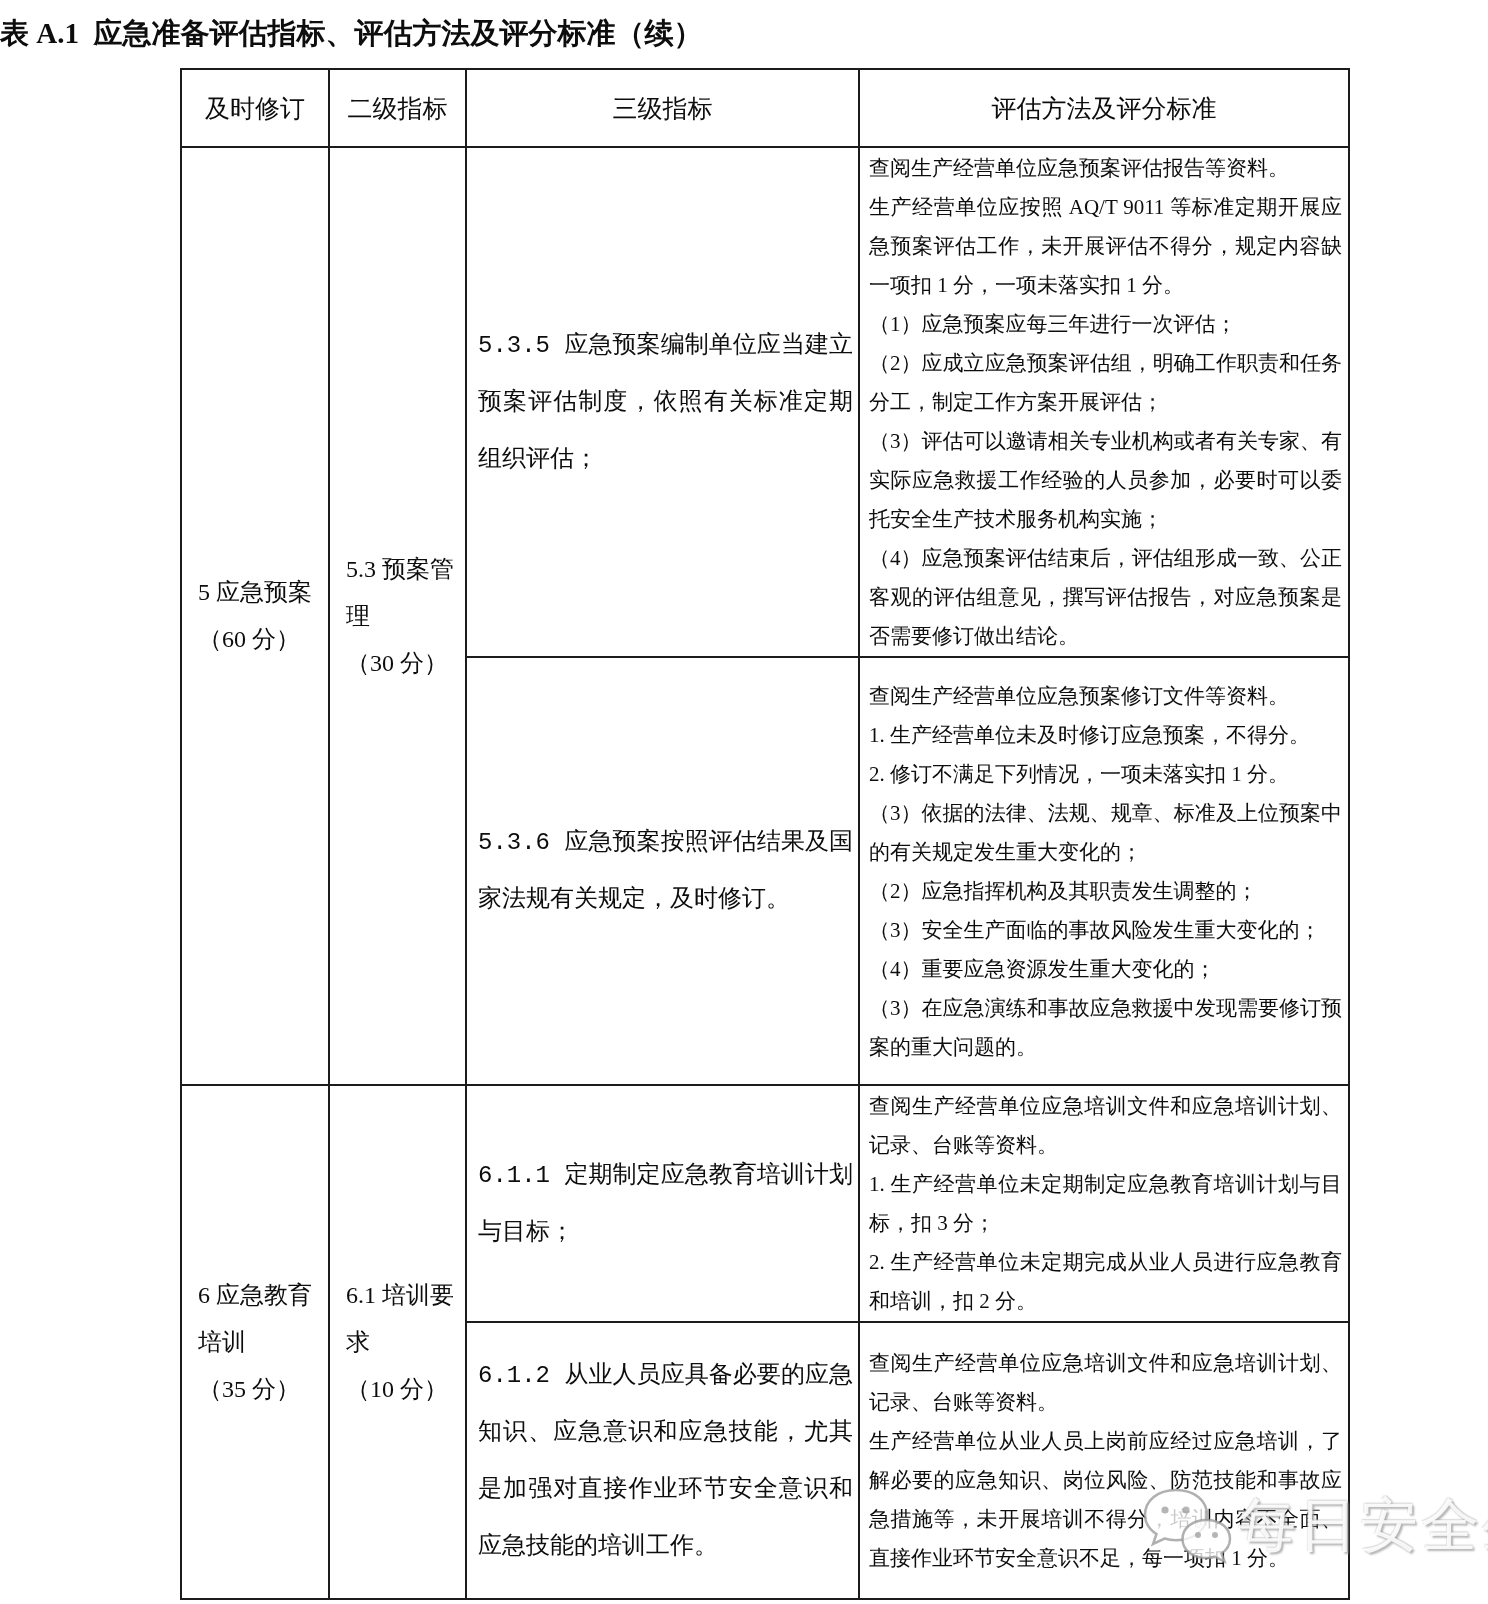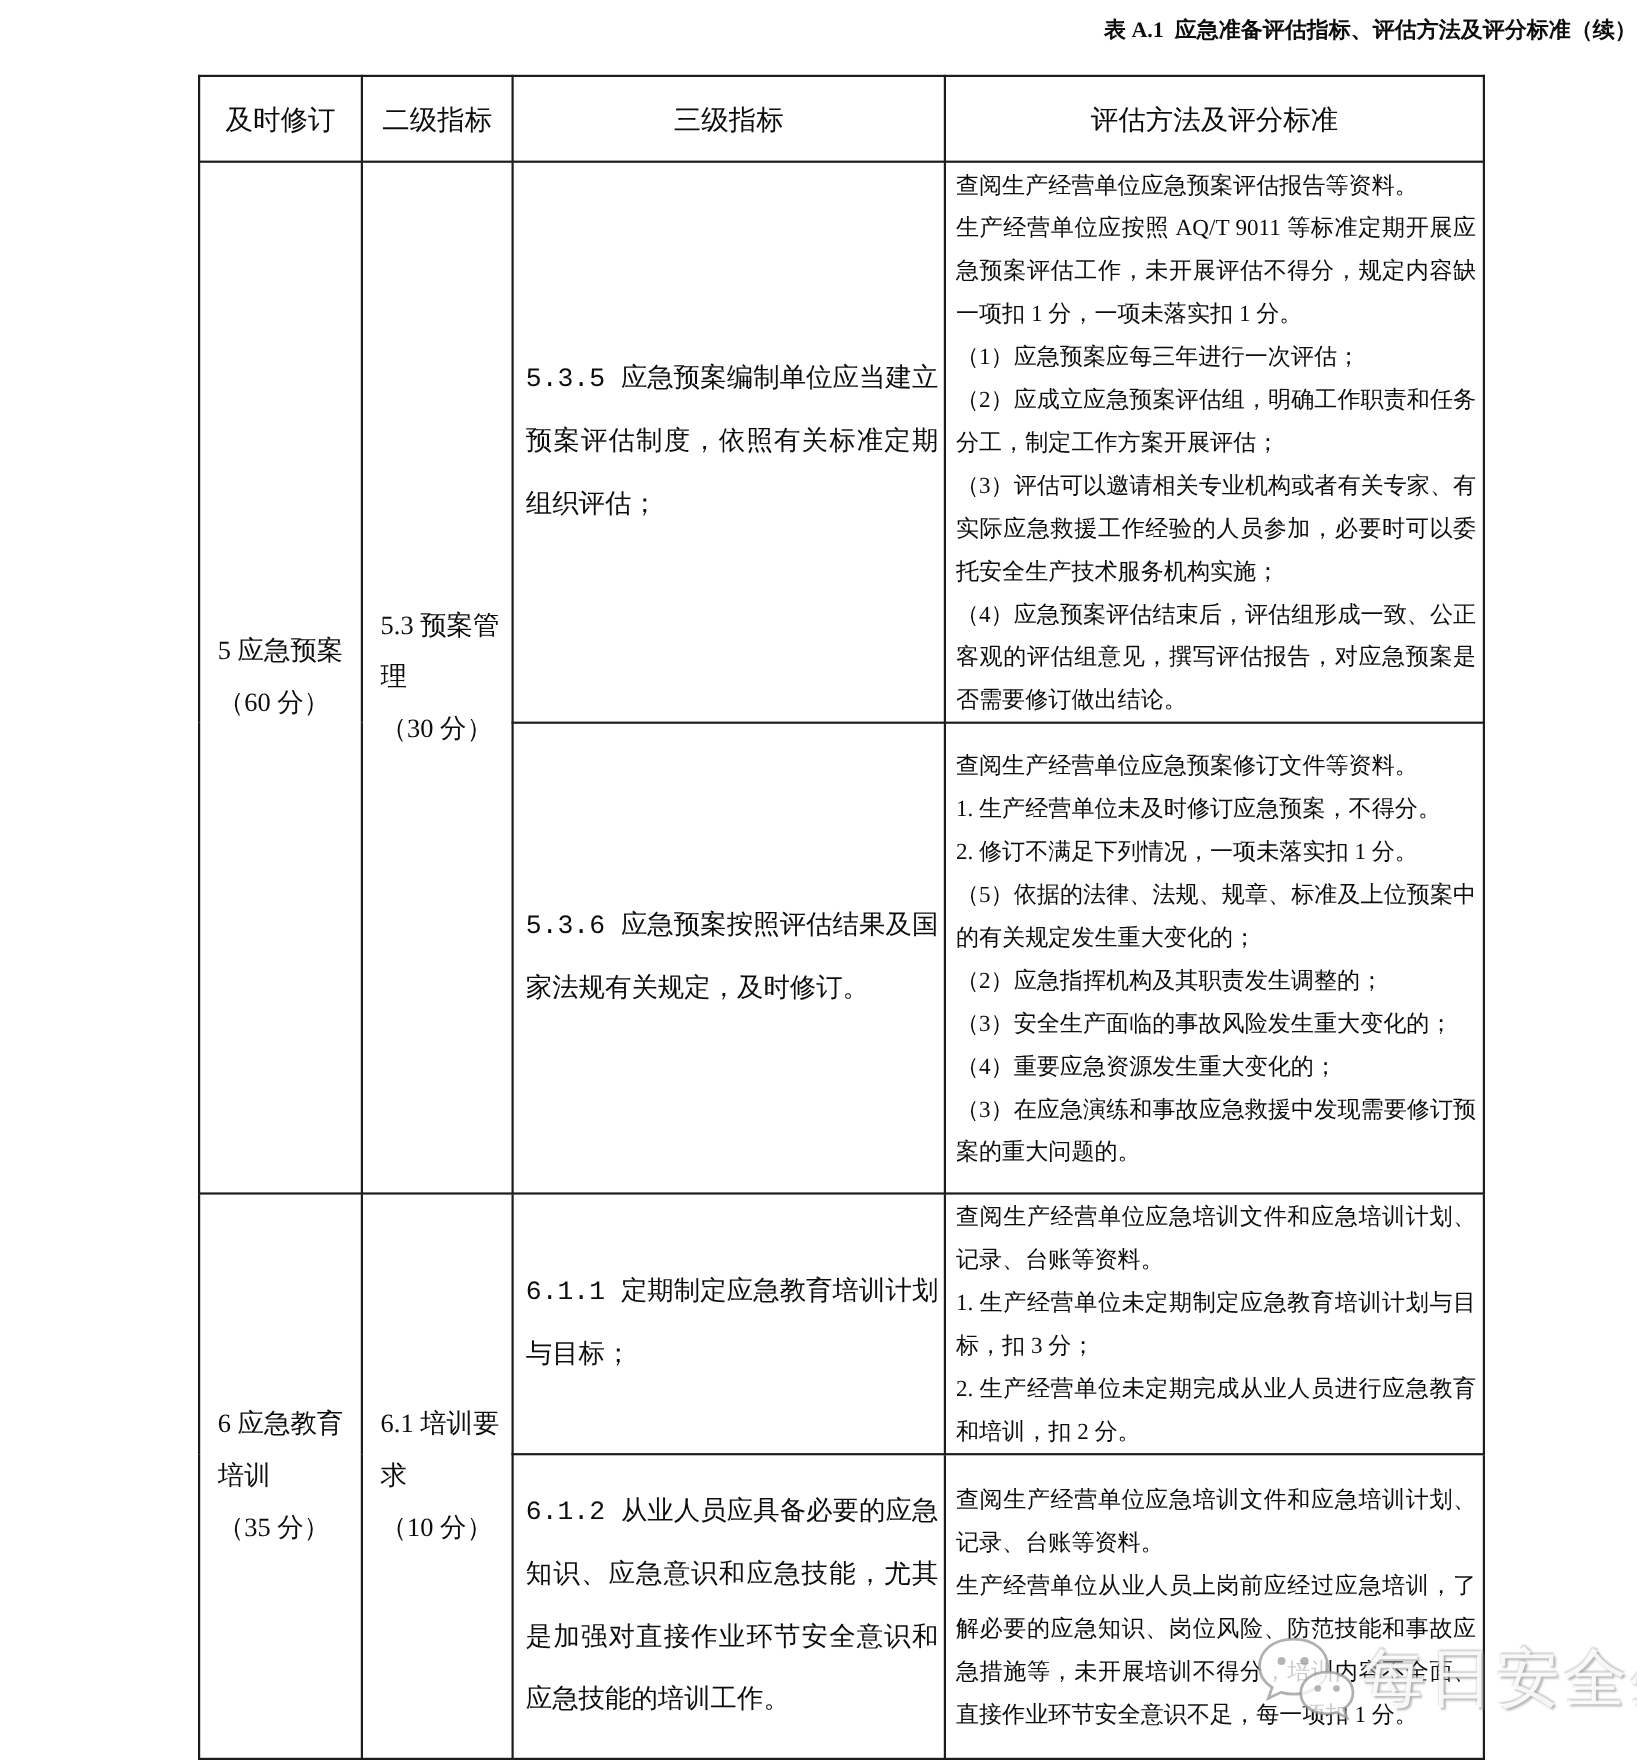--- a/index.html
+++ b/index.html
@@ -6,22 +6,22 @@
   .page{
     position:relative;
     width:1488px;height:1604px;
     background:#ffffff;
     color:#0d0d0d;
     font-family:"Liberation Serif","DejaVu Serif",serif;
     overflow:hidden;
   }
   .doc-title{
     position:absolute;top:14px;left:0;width:100%;
-    text-align:right;
-    font-size:20px;font-weight:bold;
+    text-align:left;
+    font-size:29px;font-weight:bold;
     white-space:pre;
   }
   table.indicators{
     position:absolute;left:180px;top:68px;
     border-collapse:collapse;
     table-layout:fixed;
     width:1168px;
   }
   table.indicators td, table.indicators th{
     border:2px solid #1c1c1c;
@@ -110,21 +110,21 @@
           <p>（3）评估可以邀请相关专业机构或者有关专家、有实际应急救援工作经验的人员参加，必要时可以委托安全生产技术服务机构实施；</p>
           <p>（4）应急预案评估结束后，评估组形成一致、公正客观的评估组意见，撰写评估报告，对应急预案是否需要修订做出结论。</p>
         </td>
       </tr>
       <tr style="height:428px">
         <td class="lv3">5.3.6 应急预案按照评估结果及国家法规有关规定，及时修订。</td>
         <td class="crit">
           <p>查阅生产经营单位应急预案修订文件等资料。</p>
           <p>1. 生产经营单位未及时修订应急预案，不得分。</p>
           <p>2. 修订不满足下列情况，一项未落实扣 1 分。</p>
-          <p>（5）依据的法律、法规、规章、标准及上位预案中的有关规定发生重大变化的；</p>
+          <p>（3）依据的法律、法规、规章、标准及上位预案中的有关规定发生重大变化的；</p>
           <p>（2）应急指挥机构及其职责发生调整的；</p>
           <p>（3）安全生产面临的事故风险发生重大变化的；</p>
           <p>（4）重要应急资源发生重大变化的；</p>
           <p>（3）在应急演练和事故应急救援中发现需要修订预案的重大问题的。</p>
         </td>
       </tr>
       <tr style="height:235px">
         <td class="lv12" rowspan="2">6 应急教育
 培训
 （35 分）</td>

